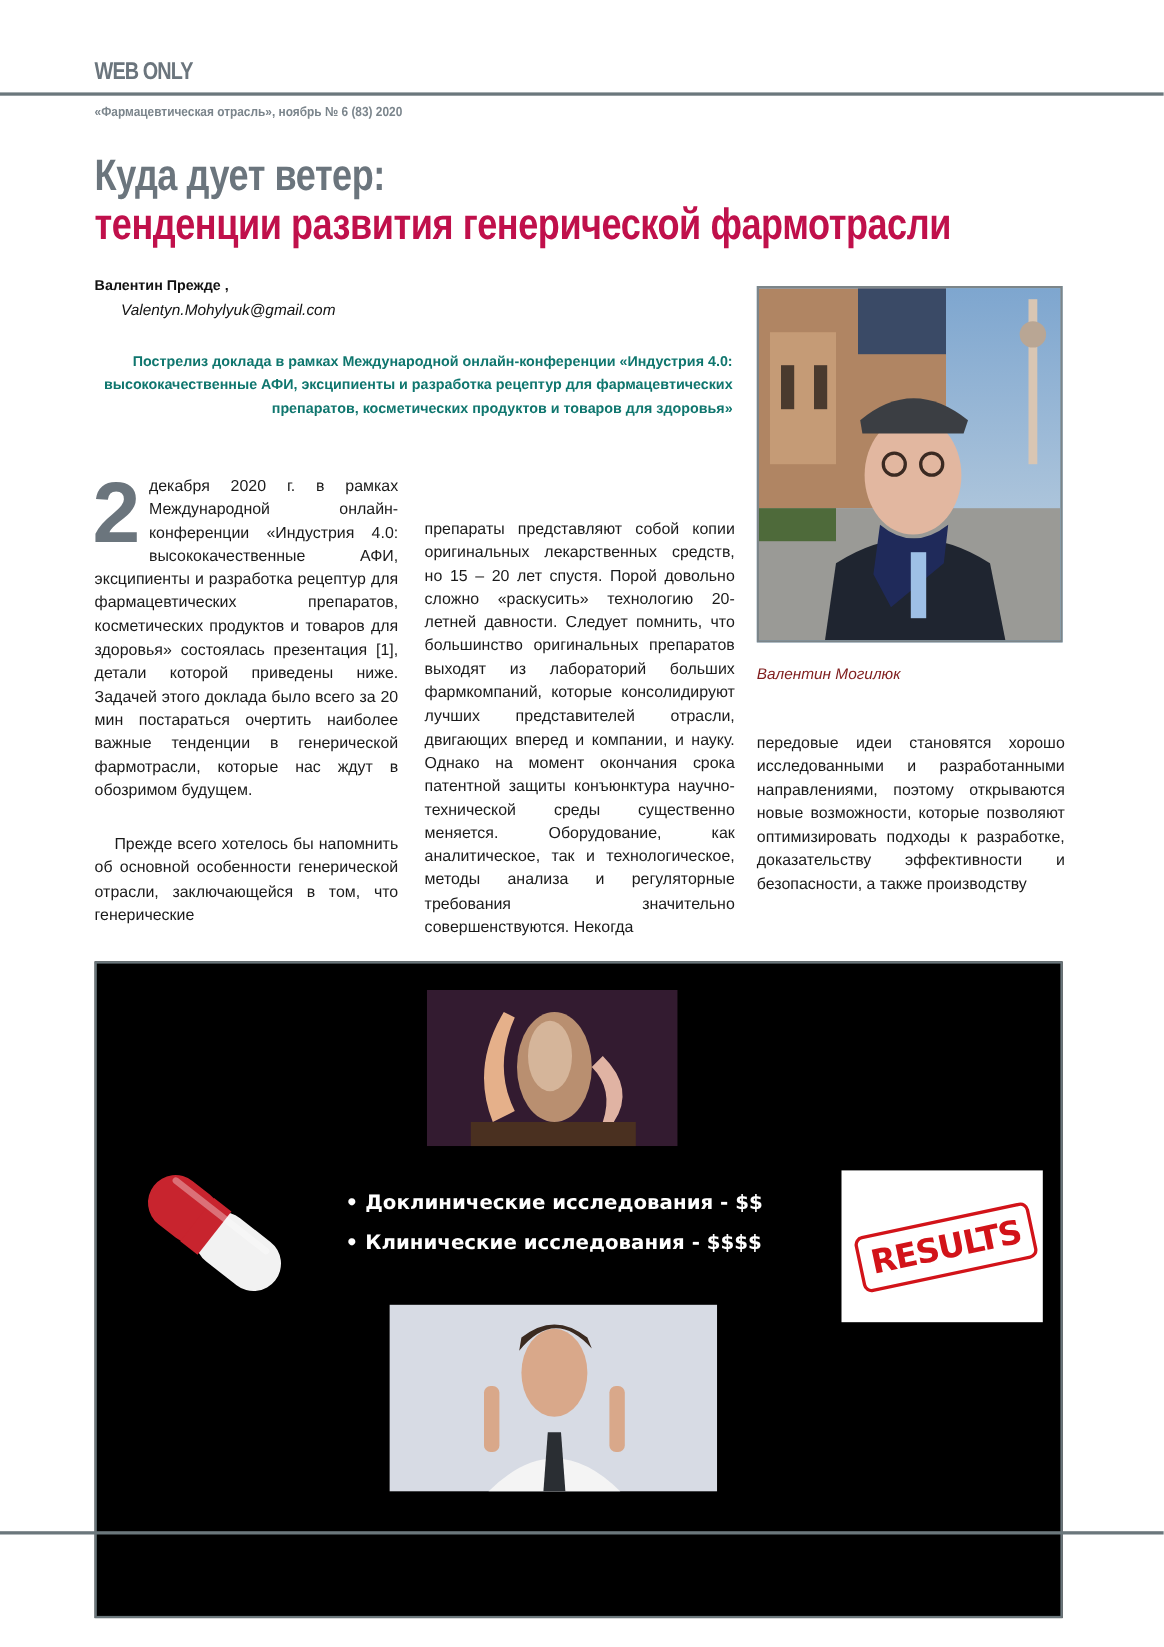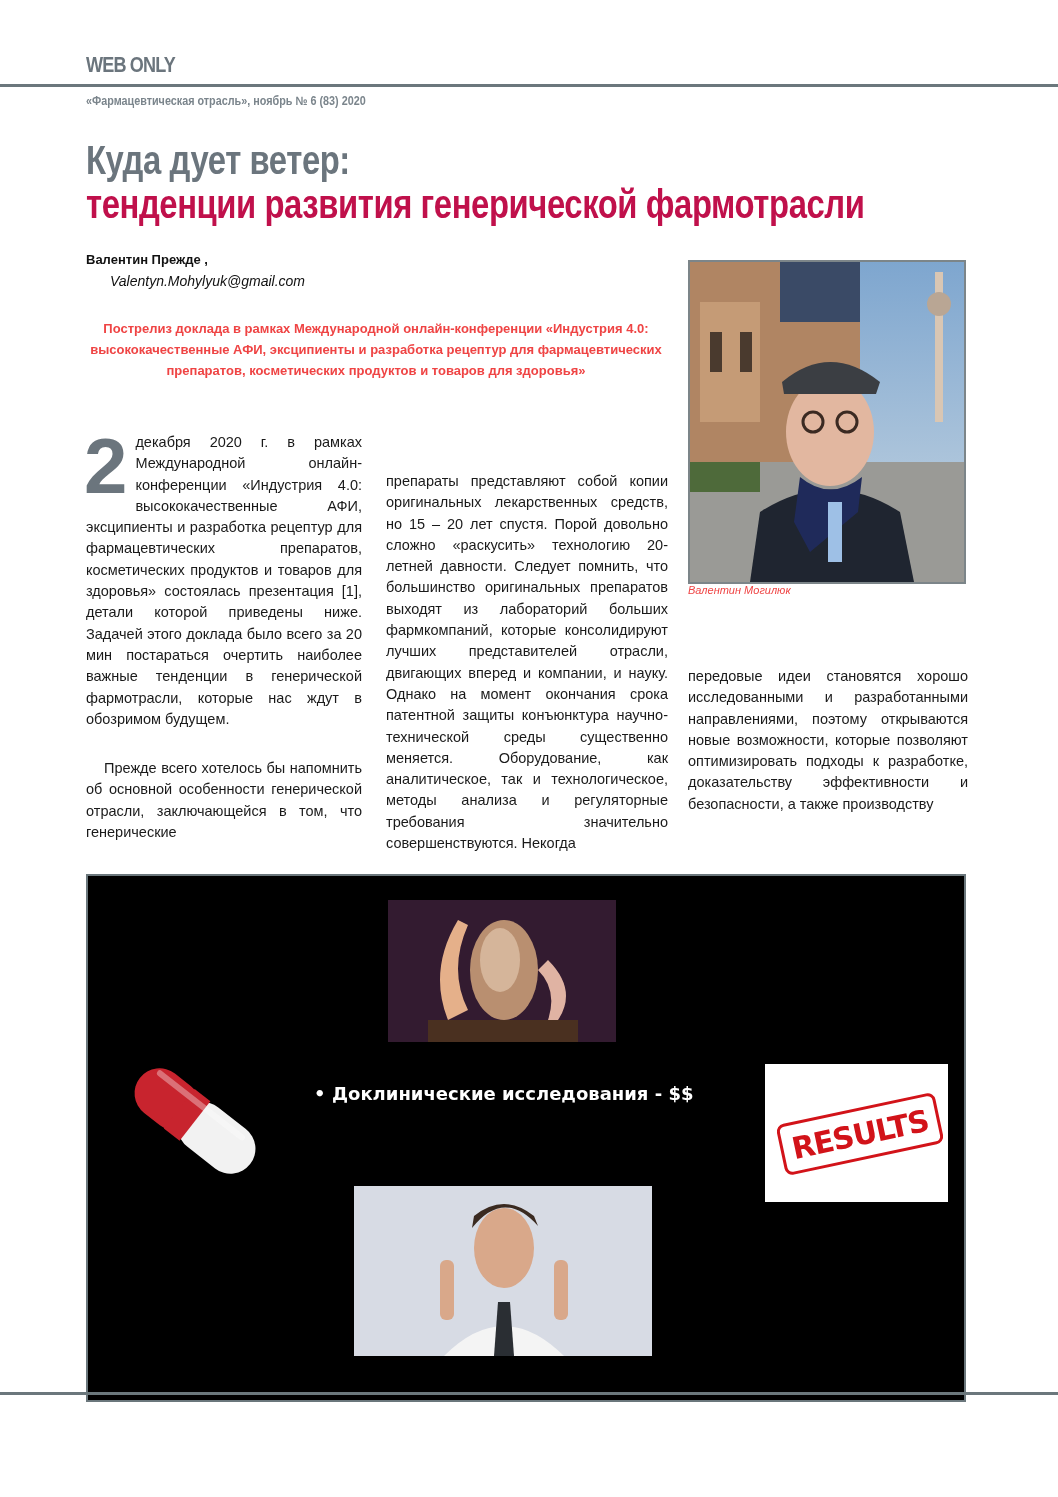--- a/index.html
+++ b/index.html
@@ -9,35 +9,35 @@
   .top-rule { position:absolute; left:0; top:84px; width:1058px; height:3px; background:#6b777c; }
   .journal-line { position:absolute; left:86px; top:94px; font-size:12px; font-weight:bold; color:#7b858c; transform:scaleX(0.9); transform-origin:left top; }
 
   .title { position:absolute; left:86px; top:138px; font-weight:bold; font-size:40px; line-height:44px; letter-spacing:-0.5px; transform:scaleX(0.82); transform-origin:left top; white-space:nowrap; }
   .title .t1 { color:#6b757d; display:block; }
   .title .t2 { color:#c0104b; display:block; }
 
   .author { position:absolute; left:86px; top:252px; font-size:13px; font-weight:bold; color:#111; }
   .email { position:absolute; left:86px; top:273px; font-size:14px; font-style:italic; color:#111;margin-left:24px; }
 
-  .lead { position:absolute; left:86px; top:318px; width:580px; font-size:13px; font-weight:bold; color:#ef4444; line-height:21px; text-align:center; }
+  .lead { position:absolute; left:86px; top:318px; width:580px; font-size:13px; font-weight:bold; color:#0f766e; line-height:21px; text-align:right; }
 
   .col { position:absolute; font-size:14.5px; line-height:21.3px; color:#1a1a1a; text-align:justify; hyphens:manual; }
   .col p { margin:0; }
   .col p.indent { text-indent:18px;margin-top:28px; }
   .col1 { left:86px; top:432px; width:276px; }
   .col2 { left:386px; top:432px; width:282px;margin-top:39px; }
   .col3 { left:688px; top:666px; width:280px; }
 
   .dropcap { float:left; font-size:78px; line-height:64px; font-weight:bold; color:#6b757d; margin:2px 8px 0 -2px; height:62px; }
 
   .photo-frame { position:absolute; left:688px; top:260px; width:278px; height:324px; border:2px solid #7c8589; box-sizing:border-box; overflow:hidden; background:#8fb3d3; }
-  .photo-caption { position:absolute; left:688px; top:584px; font-size:11px; font-style:italic; color:#ef4444; }
+  .photo-caption { position:absolute; left:688px; top:604px; font-size:14px; font-style:italic; color:#7f1d1d; }
 
-  .slide { position:absolute; left:86px; top:874px; width:880px; height:528px; background:#000; border:2px solid #6b777c; box-sizing:border-box; overflow:hidden; }
+  .slide { position:absolute; left:86px; top:874px; width:880px; height:597px; background:#000; border:2px solid #6b777c; box-sizing:border-box; overflow:hidden; }
   .slide-bullets { position:absolute; left:226px; top:200px; font-family:"DejaVu Sans", sans-serif; font-weight:bold; font-size:18px; color:#ffffff; line-height:36px; list-style:none; margin:0; padding:0; }
   .slide-bullets li { white-space:nowrap; }
   .slide-bullets li span.bullet { display:inline-block; width:18px; }
   .results-box { position:absolute; left:677px; top:188px; width:183px; height:138px; background:#fff; }
   .results-stamp { position:absolute; left:14px; top:44px; width:156px; height:46px; border:3px solid #d21319; border-radius:8px; transform:rotate(-12deg); display:flex; align-items:center; justify-content:center; color:#d21319; font-family:"DejaVu Sans", sans-serif; font-weight:bold; font-size:30px; letter-spacing:-1px; }
 
   .bottom-rule { position:absolute; left:0; top:1392px; width:1058px; height:3px; background:#6b777c; }
 </style>
 </head>
 <body>
@@ -113,20 +113,21 @@
     <g transform="rotate(38 75 65)">
       <rect x="5" y="40" width="70" height="50" rx="25" fill="#c8242e"></rect>
       <rect x="60" y="40" width="85" height="50" rx="25" fill="#f2f2f2"></rect>
       <rect x="55" y="40" width="20" height="50" fill="#c8242e"></rect>
       <rect x="15" y="46" width="110" height="6" rx="3" fill="#ffffff" opacity="0.35"></rect>
     </g>
   </svg>
 
   <ul class="slide-bullets">
     <li><span class="bullet">•</span><span>Доклинические исследования - $$</span></li>
+    <li><span class="bullet">•</span><span>Клинические исследования - $$$$</span></li>
   </ul>
 
   <div class="results-box">
     <div class="results-stamp">RESULTS</div>
   </div>
 
   <svg style="position:absolute;left:266px;top:310px;" width="298" height="170" viewBox="0 0 298 170">
     <rect width="298" height="170" fill="#d7dbe4"></rect>
     <ellipse cx="150" cy="62" rx="30" ry="40" fill="#d9a88a"></ellipse>
     <path d="M118 42 Q150 2 184 40 L180 30 Q150 6 120 30 Z" fill="#3a2a20"></path>

